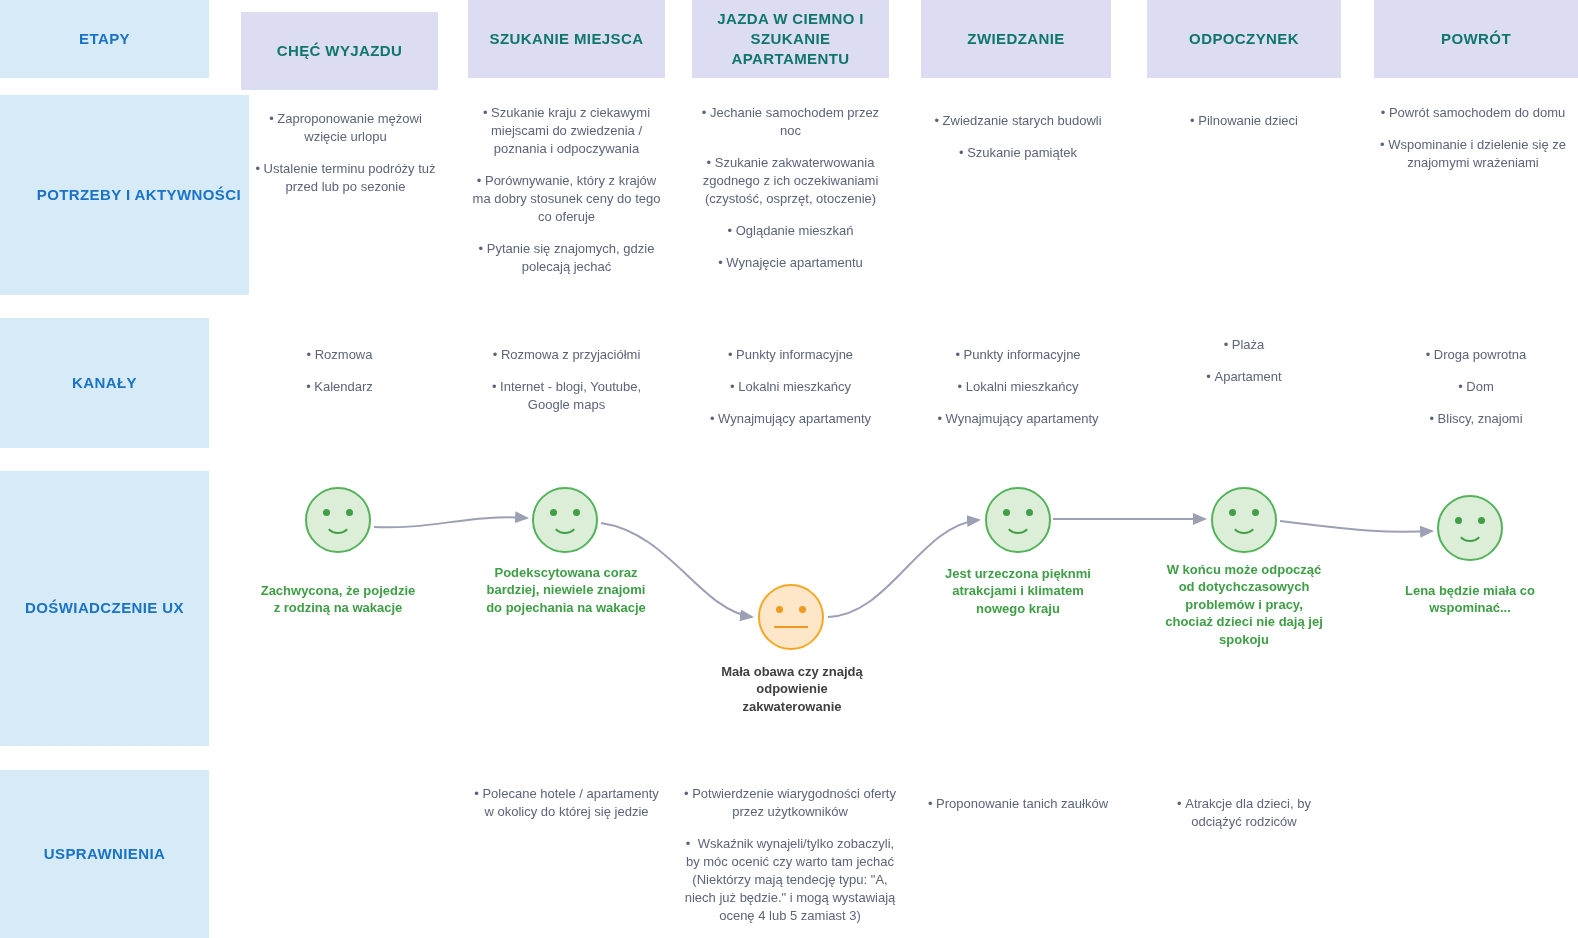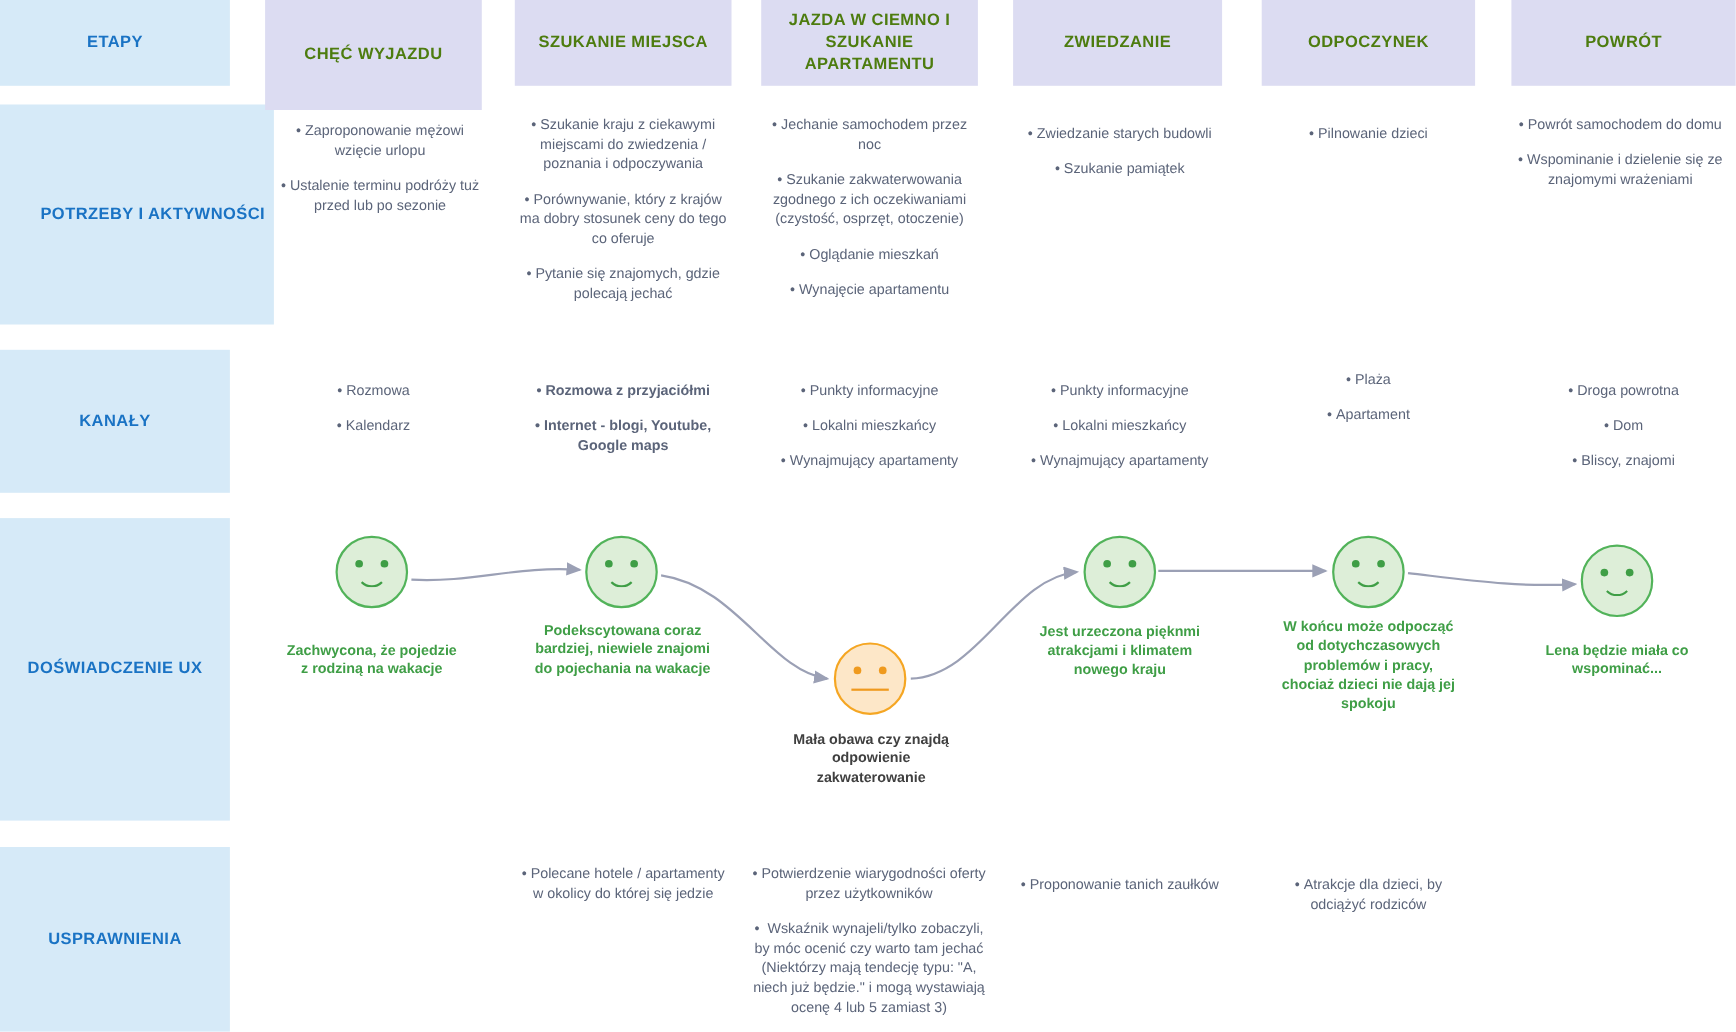--- a/index.html
+++ b/index.html
@@ -35,21 +35,21 @@
     padding: 4px 8px;
   }
 
   
   .stage-head {
     background: #dcdcf2;
     display: flex;
     align-items: center;
     justify-content: center;
     text-align: center;
-    color: #4d7c0f;
+    color: #0f766e;
     font-weight: bold;
     font-size: 15px;
     letter-spacing: 0.4px;
     line-height: 1.35;
     padding: 4px 6px;
   }
 
   
   .content-cell {
     display: flex;
@@ -144,21 +144,21 @@
   </div>
 
   <div class="cell row-label" style="left:0px; top:471px; width:209px; height:275px;">
     <span>DOŚWIADCZENIE UX</span>
   </div>
 
   <div class="cell row-label" style="left:0px; top:770px; width:209px; height:168px;">
     <span>USPRAWNIENIA</span>
   </div>
 
-  <div class="cell stage-head" style="left:241px; top:0px; width:197px; height:100px;">
+  <div class="cell stage-head" style="left:241px; top:12px; width:197px; height:78px;">
     <span>CHĘĆ WYJAZDU</span>
   </div>
   <div class="cell stage-head" style="left:468px; top:0px; width:197px; height:78px;">
     <span>SZUKANIE MIEJSCA</span>
   </div>
   <div class="cell stage-head" style="left:692px; top:0px; width:197px; height:78px;">
     <span>JAZDA W CIEMNO I SZUKANIE APARTAMENTU</span>
   </div>
   <div class="cell stage-head" style="left:921px; top:0px; width:190px; height:78px;">
     <span>ZWIEDZANIE</span>
@@ -200,21 +200,21 @@
   <div class="cell content-cell" style="left:1368px; top:104px; width:210px;">
     <div class="bullet">Powrót samochodem do domu</div>
     <div class="bullet">Wspominanie i dzielenie się ze znajomymi wrażeniami</div>
   </div>
 
   <div class="cell content-cell" style="left:241px; top:346px; width:197px;">
     <div class="bullet">Rozmowa</div>
     <div class="bullet">Kalendarz</div>
   </div>
 
-  <div class="cell content-cell" style="left:468px; top:346px; width:197px;font-weight:bold;">
+  <div class="cell content-cell" style="left:468px; top:346px; width:197px;">
     <div class="bullet">Rozmowa z przyjaciółmi</div>
     <div class="bullet">Internet - blogi, Youtube, Google maps</div>
   </div>
 
   <div class="cell content-cell" style="left:692px; top:346px; width:197px;">
     <div class="bullet">Punkty informacyjne</div>
     <div class="bullet">Lokalni mieszkańcy</div>
     <div class="bullet">Wynajmujący apartamenty</div>
   </div>
 

